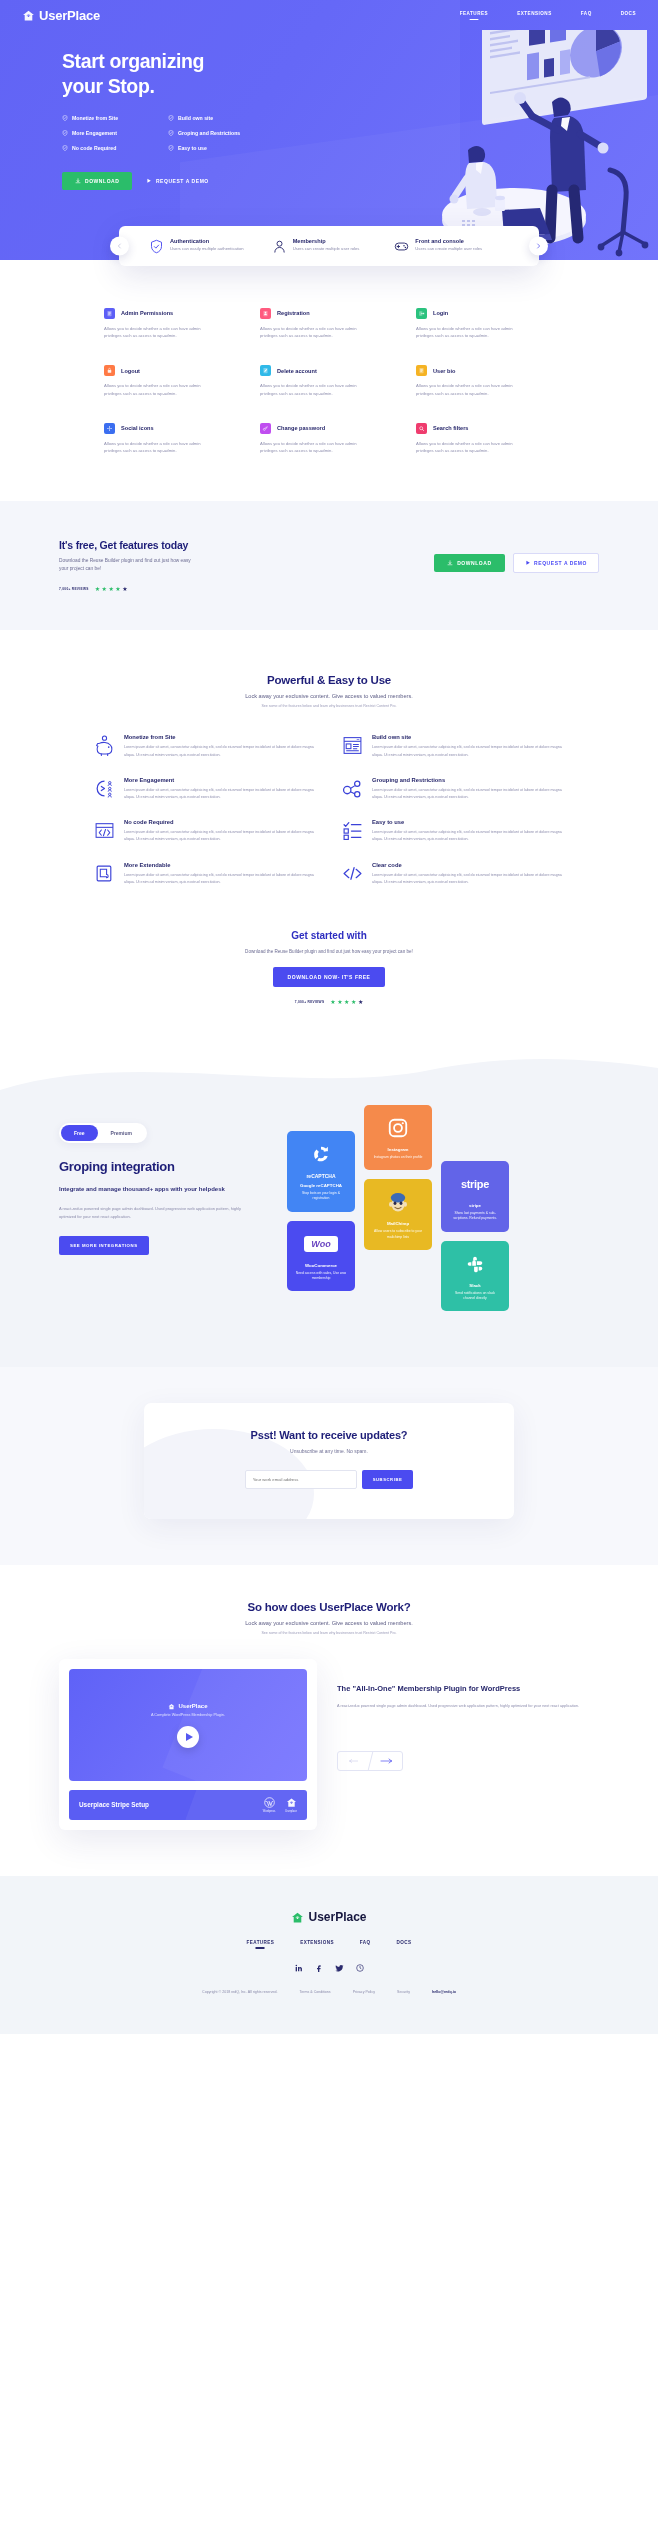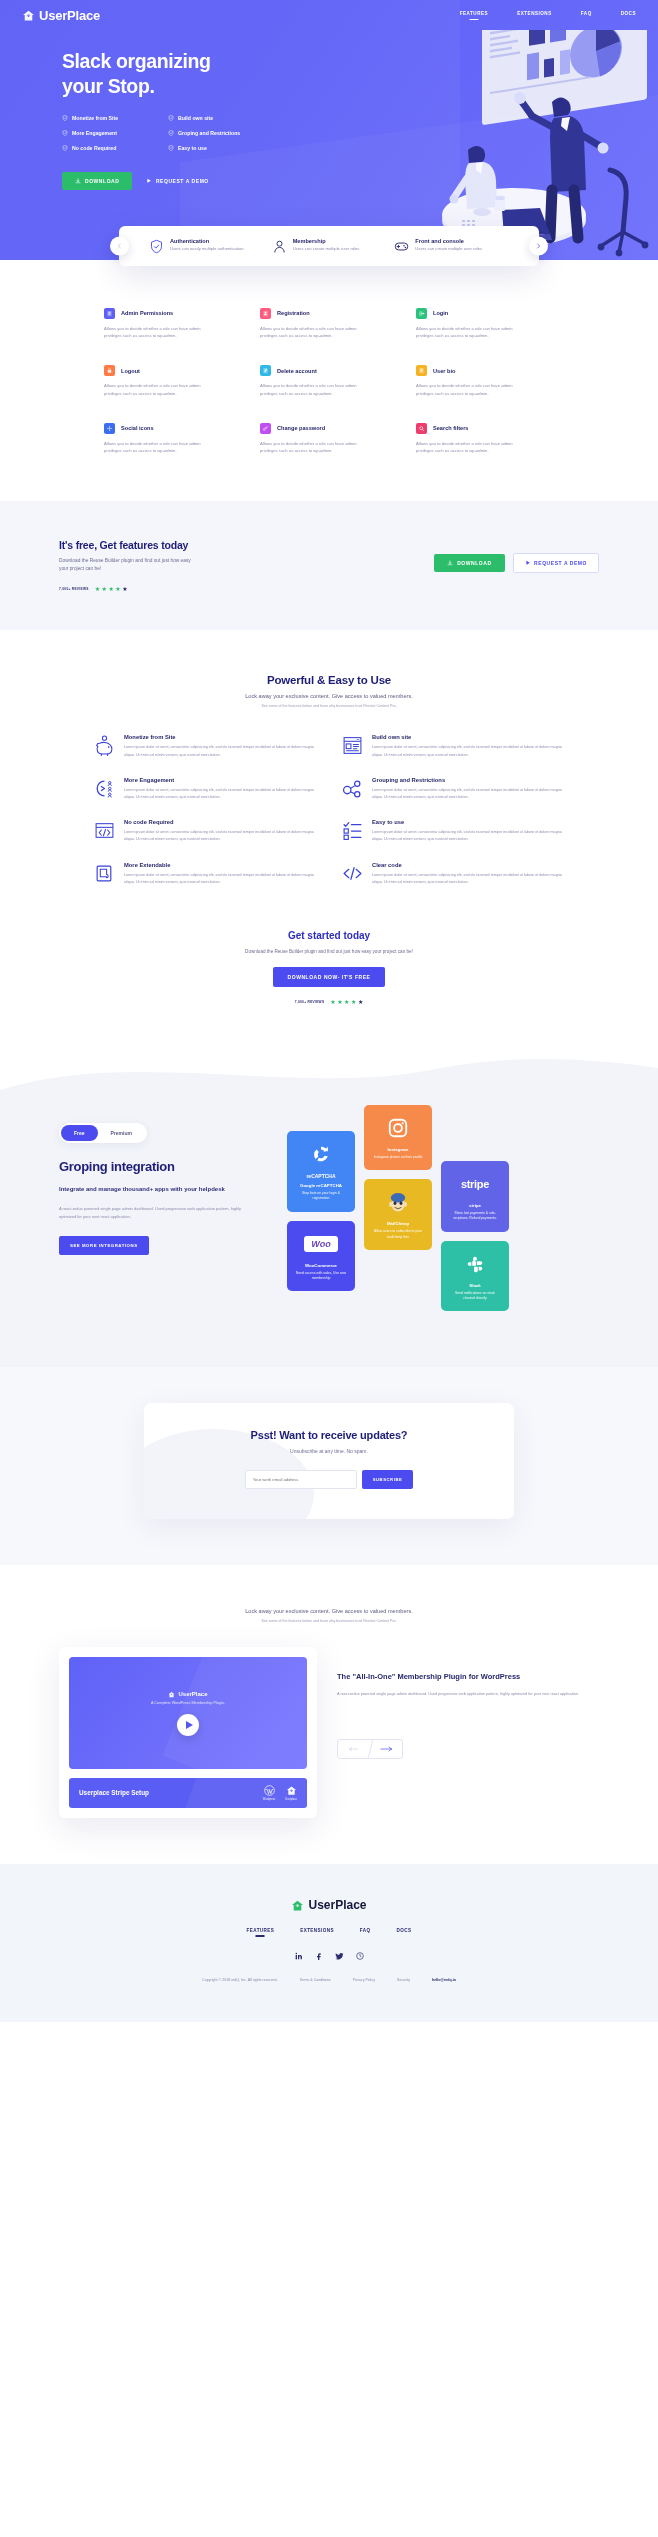--- a/index.html
+++ b/index.html
@@ -312,21 +312,21 @@
             <rect x="108" y="194" width="3" height="2"></rect>
           <rect x="98" y="198" width="3" height="2"></rect>
             <rect x="103" y="198" width="3" height="2"></rect>
             <rect x="108" y="198" width="3" height="2"></rect>
         </g>
       </g>
     </svg>
 
     <div class="hero-inner">
       <h1 class="hero-title">
-        <span>Slack organizing</span><br>
+        <span>Start organizing</span><br>
         <span>your Stop.</span>
       </h1>
 
       <div class="hero-list">
         <div class="hero-list-item">
           <svg class="shield-ic" viewBox="0 0 24 24">
               <path d="M12 2 4 5v7c0 5 3.4 8.8 8 10 4.6-1.2 8-5 8-10V5l-8-3z" fill="none" stroke="#fff" stroke-width="2"></path>
               <path d="M8.5 12l2.5 2.5 4.5-5" fill="none" stroke="#fff" stroke-width="2" stroke-linecap="round"></path>
             </svg>
           <span>Monetize from Site</span>
@@ -695,21 +695,21 @@
           </svg>
         <div>
             <div class="power-title">Clear code</div>
             <div class="power-desc">Lorem ipsum dolor sit amet, consectetur adipisicing elit, sed do eiusmod tempor incididunt ut labore et dolore magna aliqua. Ut enim ad minim veniam, quis nostrud exercitation.</div>
           </div>
       </div>
     </div>
   </section>
 
   <section class="gs">
-    <h2 class="gs-h">Get started today</h2>
+    <h2 class="gs-h">Get started with</h2>
     <p class="gs-p">Download the Reuse Builder plugin and find out just how easy your project can be!</p>
     <button class="btn btn-blue">
       <span>DOWNLOAD NOW- IT'S FREE</span>
     </button>
     <div class="reviews">
       <span class="reviews-label">7,000+ REVIEWS</span>
       <span class="stars">
         <span class="star">★</span>
         <span class="star">★</span>
         <span class="star">★</span>
@@ -820,20 +820,21 @@
       <div class="news-form">
         <input class="news-input" type="email" placeholder="Your work email address" style="">
         <button class="btn btn-sub">
           <span>SUBSCRIBE</span>
         </button>
       </div>
     </div>
   </section>
 
   <section class="vid-sec">
+    <h2 class="sec-h">So how does UserPlace Work?</h2>
     <p class="sec-p">Lock away your exclusive content. Give access to valued members.</p>
     <p class="sec-sub">See some of the features below and learn why businesses trust Restrict Content Pro.</p>
 
     <div class="vid-row">
       <div class="vid-card">
         <div class="vid-thumb">
           <div class="vid-brand">
             <svg width="7" height="7" viewBox="0 0 24 24">
                 <path d="M12 3 2 11h3v10h14V11h3L12 3z" fill="#fff" opacity=".95"></path>
                 <circle cx="12" cy="13" r="1.6" fill="#5a5ef5"></circle>

